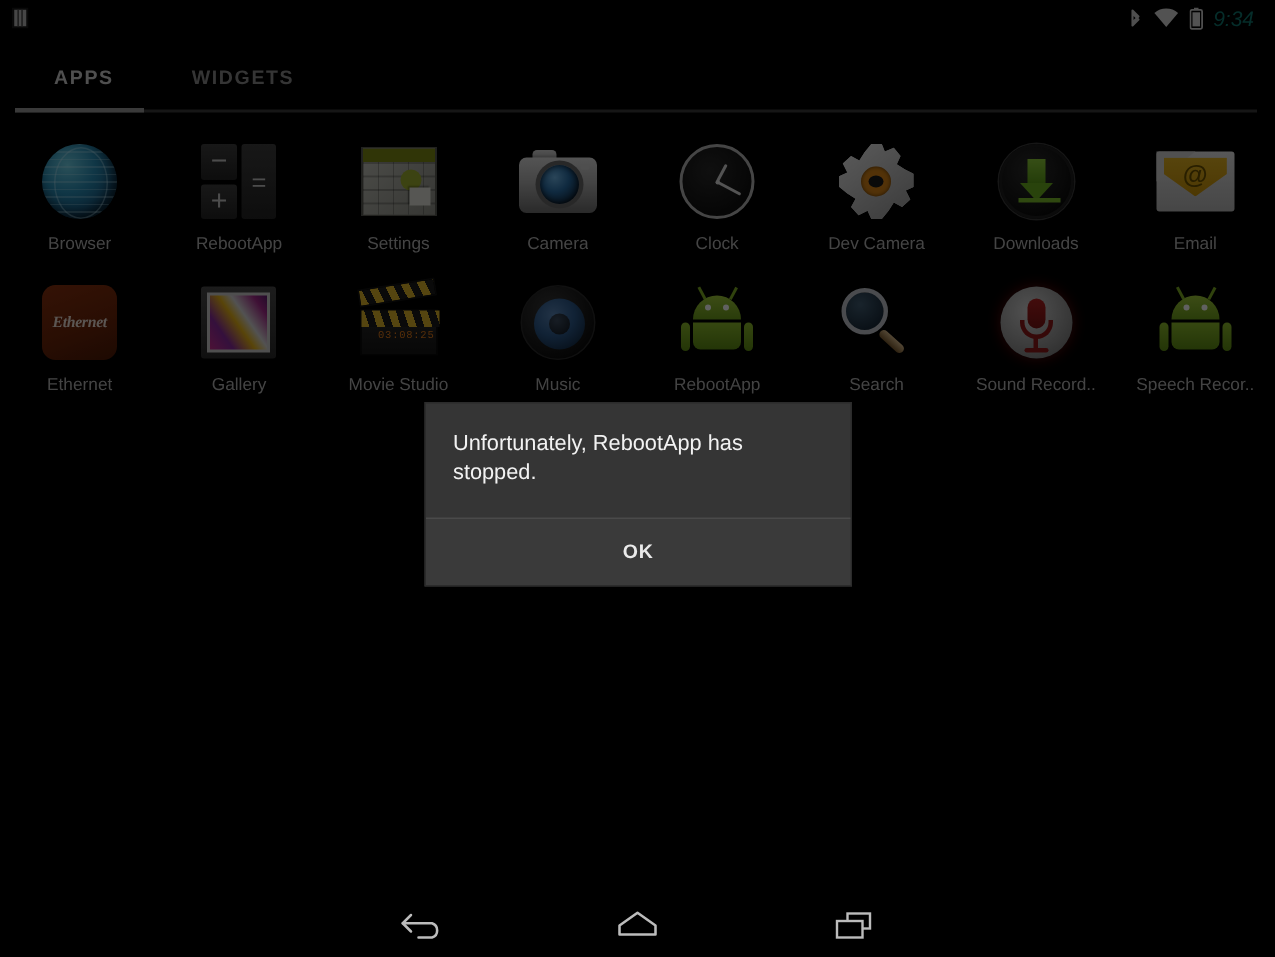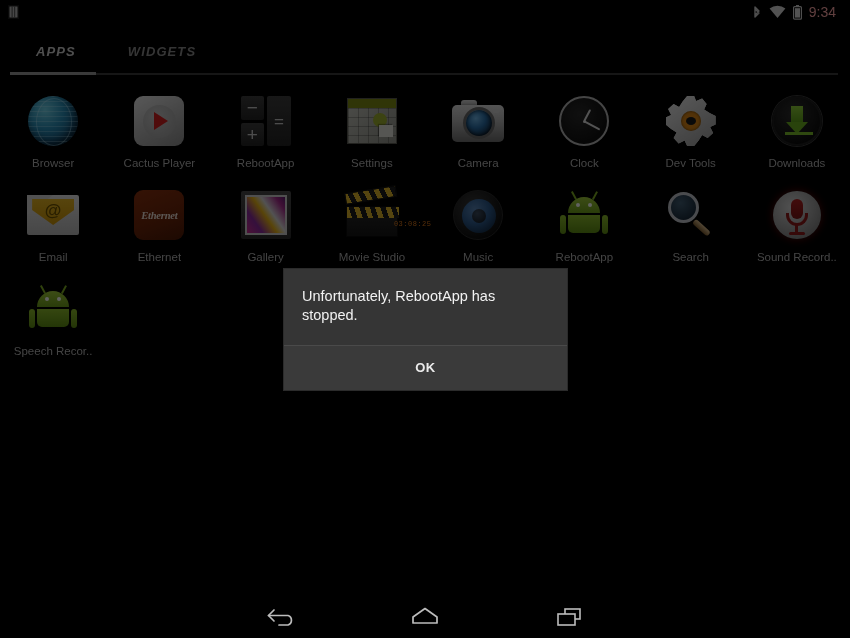--- a/index.html
+++ b/index.html
@@ -30,24 +30,25 @@
     align-items: center;
     justify-content: space-between;
     padding: 0 8px;
   }
   #status-left { display: flex; align-items: center; gap: 6px; }
   #status-right {
     display: flex; align-items: center; gap: 7px;
     padding-right: 6px;
   }
   .status-clock {
-    color: #fca5a5;
+    color: #0f766e;
     font-size: 14px;
     letter-spacing: 0px;
     font-family: "Liberation Sans", sans-serif;
+    font-style: italic;
   }
   .notif-icon { display: block; }
 
   
   #tabs-bar {
     position: absolute;
     top: 30px; left: 0;
     width: 850px; height: 46px;
   }
   #tabs-row {
@@ -60,21 +61,20 @@
     color: #8c8c8c;
     font-size: 13px;
     font-weight: bold;
     letter-spacing: 1.1px;
     padding: 0 26px;
     height: 44px;
     line-height: 44px;
     text-align: left;
     min-width: 84px;
     cursor: pointer;
-    font-style: italic;
   }
   .tab.active { color: #cfcfcf; }
   #tab-underline-track {
     position: absolute;
     left: 10px; top: 43px;
     width: 828px; height: 2px;
     background: #3a3a3a;
   }
   #tab-underline-active {
     position: absolute;
@@ -351,22 +351,21 @@
     border:1px solid #0a0a0a;
   }
   .ic-mov .stripes {
     position:absolute; left:0; top:0; width:52px;height:11px;
     background: repeating-linear-gradient(72deg, #e0b62a 0 5px, #1b1b1b 5px 10px);
   }
   .ic-mov .tm {
     position:absolute; left:3px; top:13px; width:46px;
     color:#e0791a; font-size:7px; letter-spacing:.5px;
     font-family:"Liberation Mono", monospace;
-    text-align:left;
-    margin-left:44px;
+    text-align:right;
   }
 
   
   .ic-music {
     width:50px;height:50px;border-radius:50%;
     background: radial-gradient(circle at 40% 33%, #3a3a3a, #0c0c0c 78%);
     border:1px solid #2a2a2a;
     position:relative;
     box-shadow:0 1px 3px rgba(0,0,0,.9);
   }
@@ -592,30 +591,20 @@
 
   <div id="app-grid">
 
     <div class="app-cell">
       <div class="app-icon-box">
           <div class="ic ic-browser"></div>
         </div>
       <div class="app-label">Browser</div>
     </div>
 
-    <div class="app-cell">
-      <div class="app-icon-box">
-        <div class="ic ic-cactus">
-          <div class="circ">
-              <div class="tri"></div>
-            </div>
-        </div>
-      </div>
-      <div class="app-label">Cactus Player</div>
-    </div>
 
     <div class="app-cell">
       <div class="app-icon-box">
         <div class="ic-calc">
           <div>−</div>
           <div class="k-eq">=</div>
           <div>+</div>
         </div>
       </div>
       <div class="app-label">RebootApp</div>
@@ -658,21 +647,21 @@
     </div>
 
     <div class="app-cell">
       <div class="app-icon-box">
         <div class="ic-dev">
           <div class="gear"></div>
             <div class="inner"></div>
             <div class="hole"></div>
         </div>
       </div>
-      <div class="app-label">Dev Tools</div>
+      <div class="app-label">Dev Camera</div>
     </div>
 
     <div class="app-cell">
       <div class="app-icon-box">
         <div class="ic-dl">
           <div class="stem"></div>
             <div class="head"></div>
             <div class="bar"></div>
         </div>
       </div>

